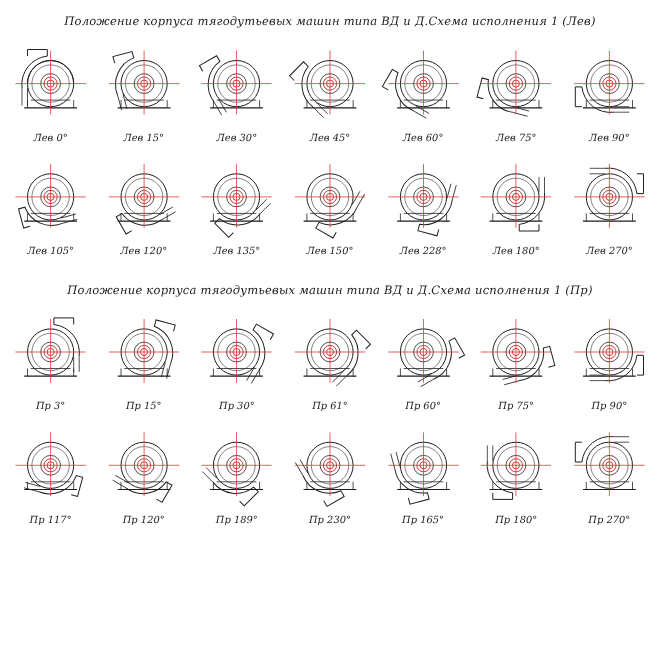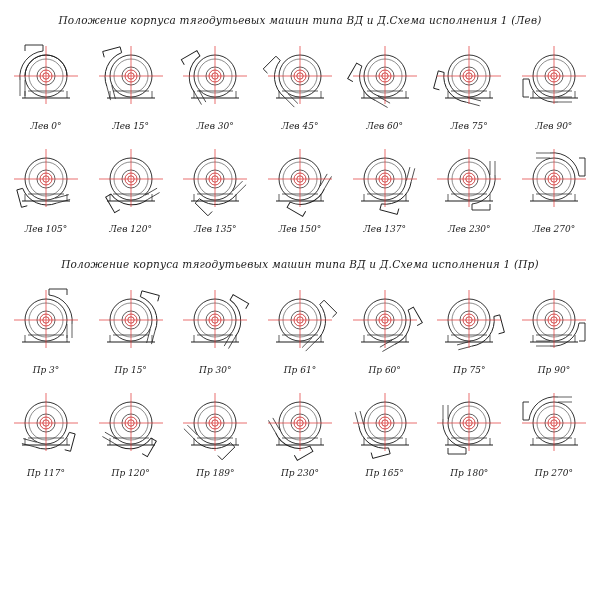--- a/index.html
+++ b/index.html
@@ -372,21 +372,21 @@
                 <path class="ln2" d="M -21,4 L -21,18"></path>
               </g>
             </g>
             <path class="base" d="M 16,56 L 64,56"></path>
             <path class="ln2" d="M 19,56 L 19,49 M 61,56 L 61,49"></path>
             <path class="ln2" d="M 22,49 L 58,49"></path>
             <path class="axis" d="M 8,34 L 72,34"></path>
             <path class="axis" d="M 40,4 L 40,62"></path>
           </svg>
         </div>
-        <div class="cap">Лев 137°</div>
+        <div class="cap">Лев 228°</div>
       </div>
 
       <div class="cell">
         <div class="fig">
           <svg viewBox="0 0 80 78" width="80" height="78">
             <g transform="translate(40,34)">
               <circle class="ln" cx="0" cy="0" r="21"></circle>
               <circle class="thin" cx="0" cy="0" r="17"></circle>
               <circle class="ln2" cx="0" cy="0" r="9"></circle>
               <circle class="hub" cx="0" cy="0" r="6"></circle>
@@ -397,21 +397,21 @@
                 <path class="ln2" d="M -21,4 L -21,18"></path>
               </g>
             </g>
             <path class="base" d="M 16,56 L 64,56"></path>
             <path class="ln2" d="M 19,56 L 19,49 M 61,56 L 61,49"></path>
             <path class="ln2" d="M 22,49 L 58,49"></path>
             <path class="axis" d="M 8,34 L 72,34"></path>
             <path class="axis" d="M 40,4 L 40,62"></path>
           </svg>
         </div>
-        <div class="cap">Лев 230°</div>
+        <div class="cap">Лев 180°</div>
       </div>
 
       <div class="cell">
         <div class="fig">
           <svg viewBox="0 0 80 78" width="80" height="78">
             <g transform="translate(40,34)">
               <circle class="ln" cx="0" cy="0" r="21"></circle>
               <circle class="thin" cx="0" cy="0" r="17"></circle>
               <circle class="ln2" cx="0" cy="0" r="9"></circle>
               <circle class="hub" cx="0" cy="0" r="6"></circle>

